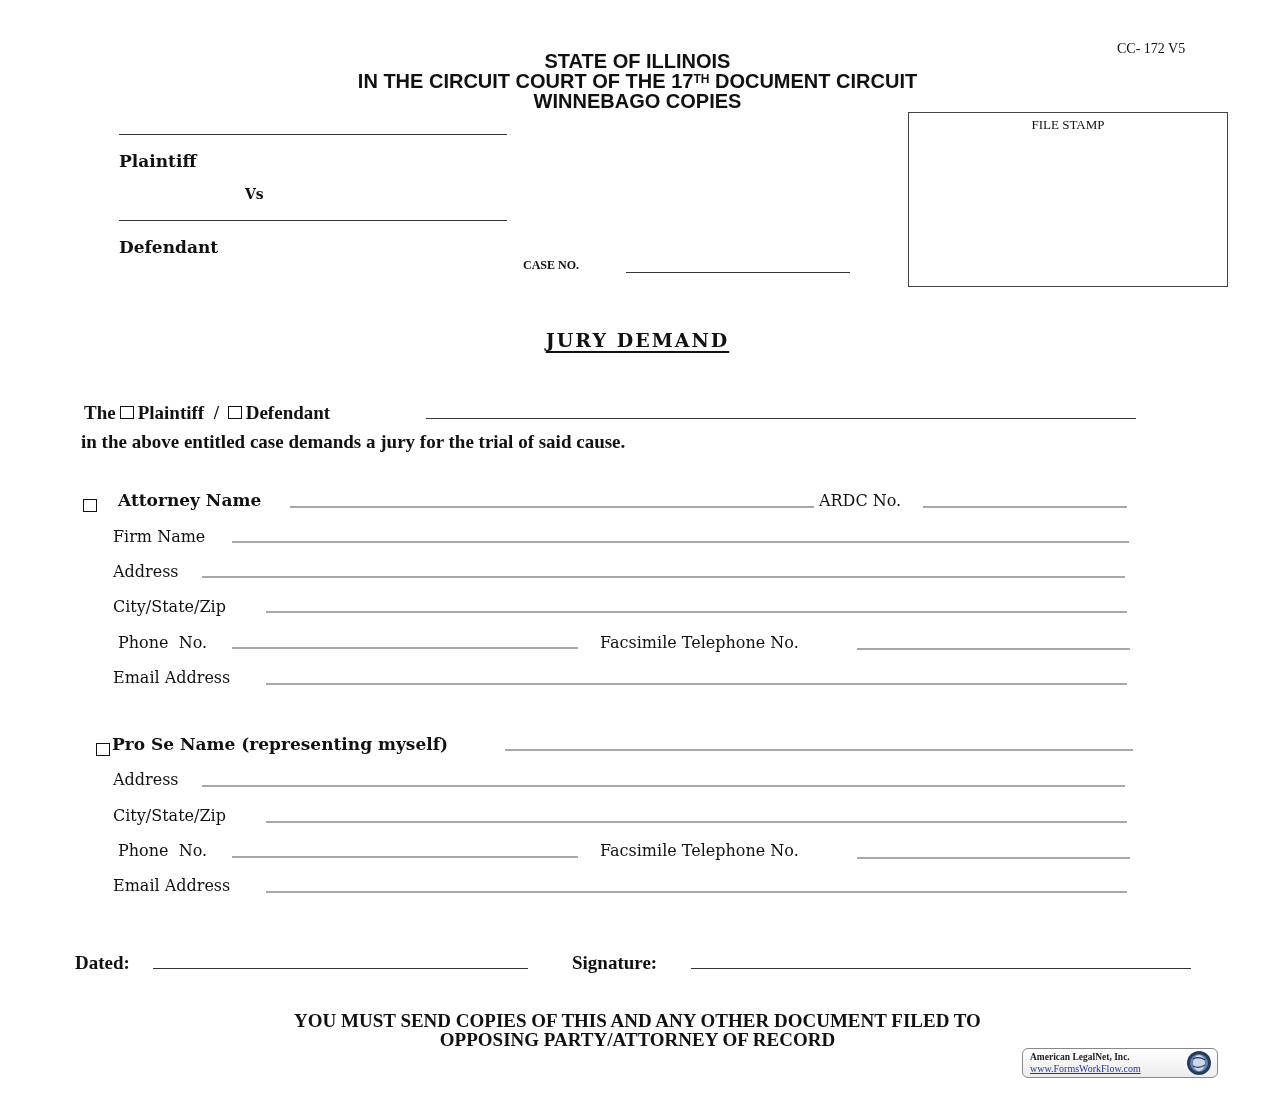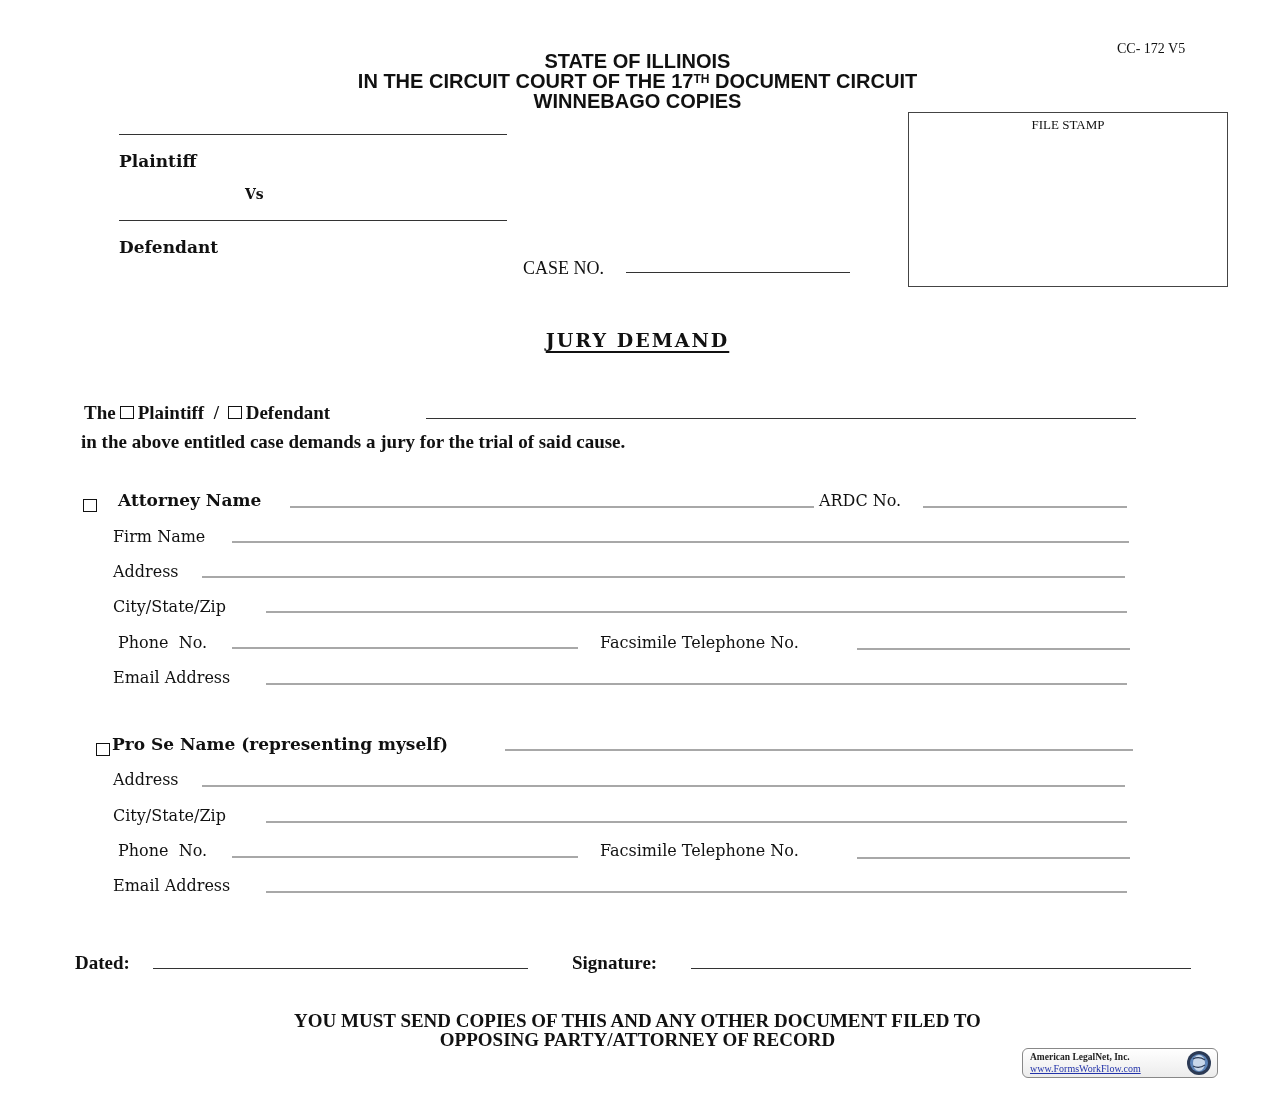--- a/index.html
+++ b/index.html
@@ -13,21 +13,21 @@
 
     .file-stamp { position: absolute; left: 908px; top: 112px; width: 318px; height: 173px; border: 1.5px solid #444; }
     .file-stamp-label { position: absolute; top: 4px; left: 0; width: 100%; text-align: center; font-family: "Liberation Serif", serif; font-size: 13px; }
 
     .line { position: absolute; height: 0; border-bottom: 1.5px solid #333; }
     .gline { position: absolute; height: 0; border-bottom: 2px solid #a8a8a8; }
 
     .party-label { position: absolute; font-family: "DejaVu Serif", serif; font-weight: bold; font-size: 17px; }
     .vs { position: absolute; font-family: "DejaVu Serif", serif; font-weight: bold; font-size: 14px; }
 
-    .case-no { position: absolute; left: 523px; top: 258px; font-family: "Liberation Serif", serif; font-weight: normal; font-size: 18px; }
+    .case-no { position: absolute; left: 523px; top: 258px; font-family: "Liberation Serif", serif; font-weight: bold; font-size: 12px; }
 
     .title { position: absolute; left: 0; width: 1275px; top: 329px; text-align: center; }
     .title span { font-family: "DejaVu Serif", serif; font-weight: bold; font-size: 19px; letter-spacing: 2px; text-decoration: underline; text-underline-offset: 4px; text-decoration-thickness: 2px; }
 
     .demand-line { position: absolute; font-family: "Liberation Serif", serif; font-weight: bold; font-size: 19px; }
     .chk { display: inline-block; width: 12px; height: 11px; border: 1.6px solid #111; vertical-align: middle; position: relative; top: -2px; margin: 0 4px; cursor: pointer; }
 
     .field-label { position: absolute; font-family: "DejaVu Serif", serif; font-size: 16px; white-space: nowrap; }
     .field-label.b { font-weight: bold; font-size: 17px; }
 

